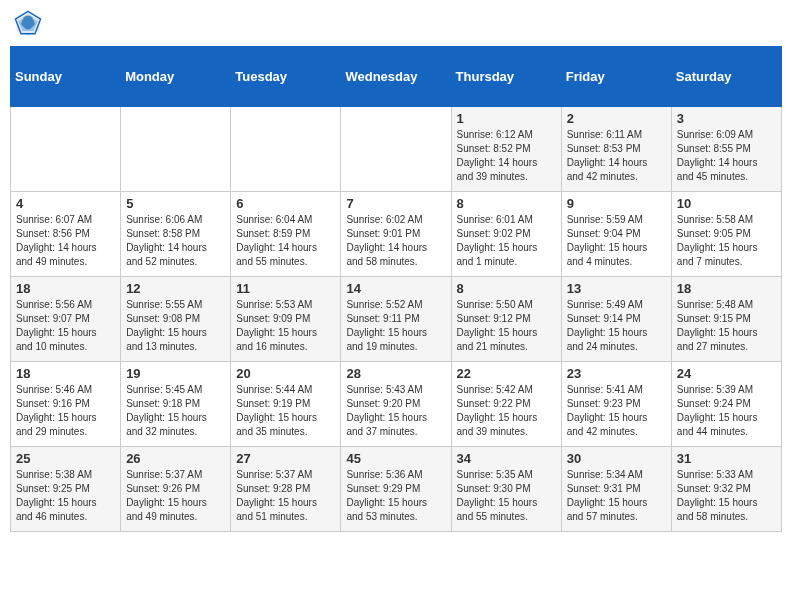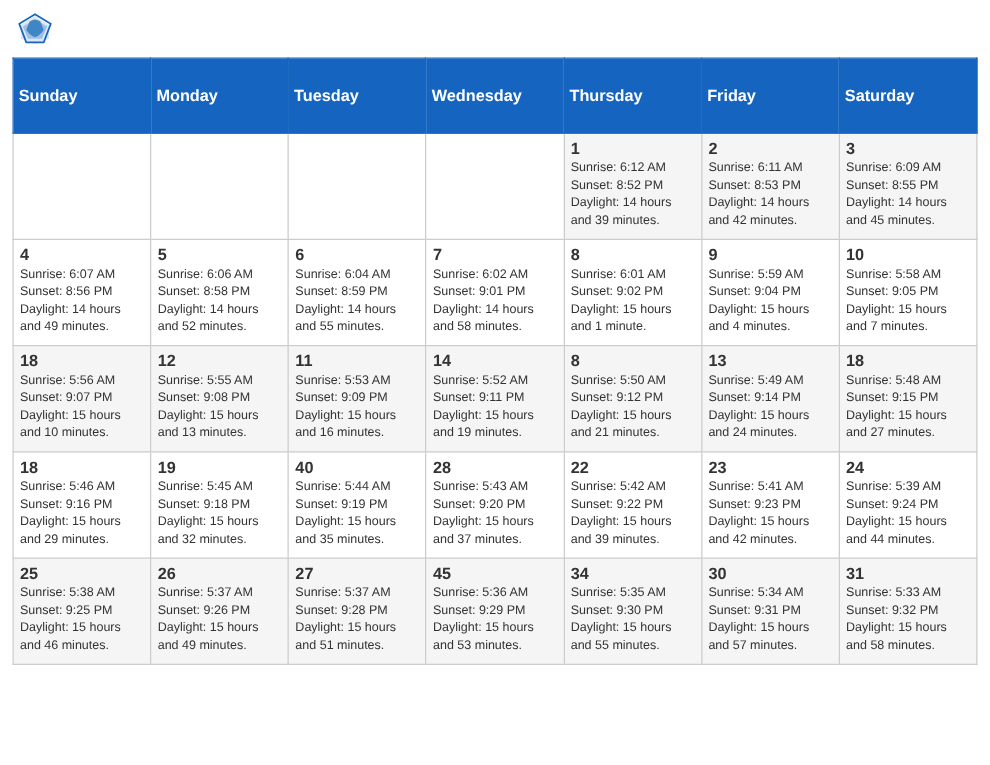--- a/index.html
+++ b/index.html
@@ -212,21 +212,21 @@
       <tr>
         <td>
           <span class="day-num">18</span>
           <div class="day-info">Sunrise: 5:46 AM<br>Sunset: 9:16 PM<br>Daylight: 15 hours and 29 minutes.</div>
         </td>
         <td>
           <span class="day-num">19</span>
           <div class="day-info">Sunrise: 5:45 AM<br>Sunset: 9:18 PM<br>Daylight: 15 hours and 32 minutes.</div>
         </td>
         <td>
-          <span class="day-num">40</span>
+          <span class="day-num">20</span>
           <div class="day-info">Sunrise: 5:44 AM<br>Sunset: 9:19 PM<br>Daylight: 15 hours and 35 minutes.</div>
         </td>
         <td>
           <span class="day-num">28</span>
           <div class="day-info">Sunrise: 5:43 AM<br>Sunset: 9:20 PM<br>Daylight: 15 hours and 37 minutes.</div>
         </td>
         <td>
           <span class="day-num">22</span>
           <div class="day-info">Sunrise: 5:42 AM<br>Sunset: 9:22 PM<br>Daylight: 15 hours and 39 minutes.</div>
         </td>

